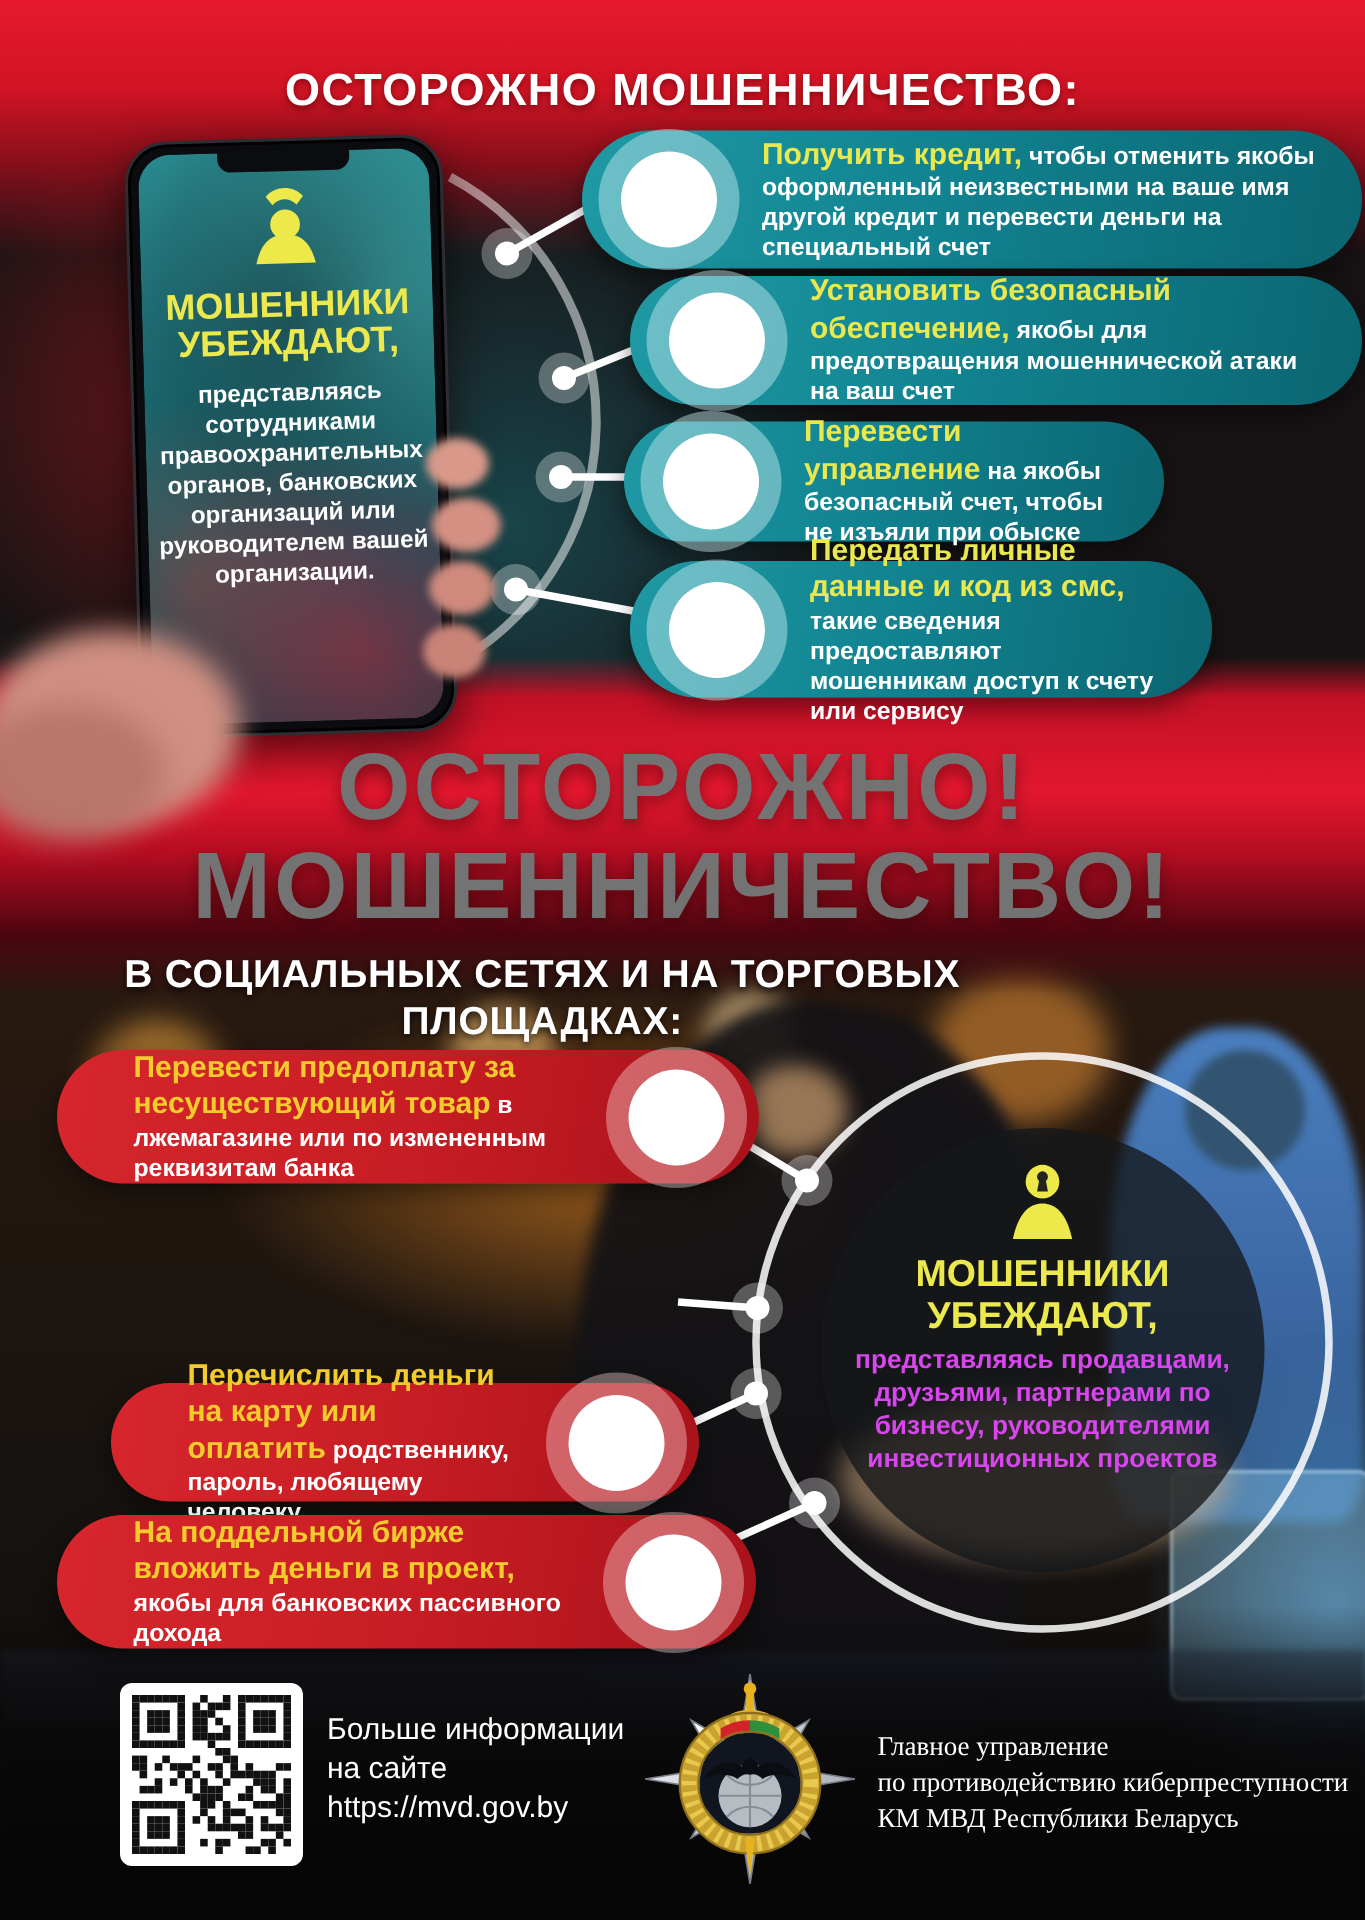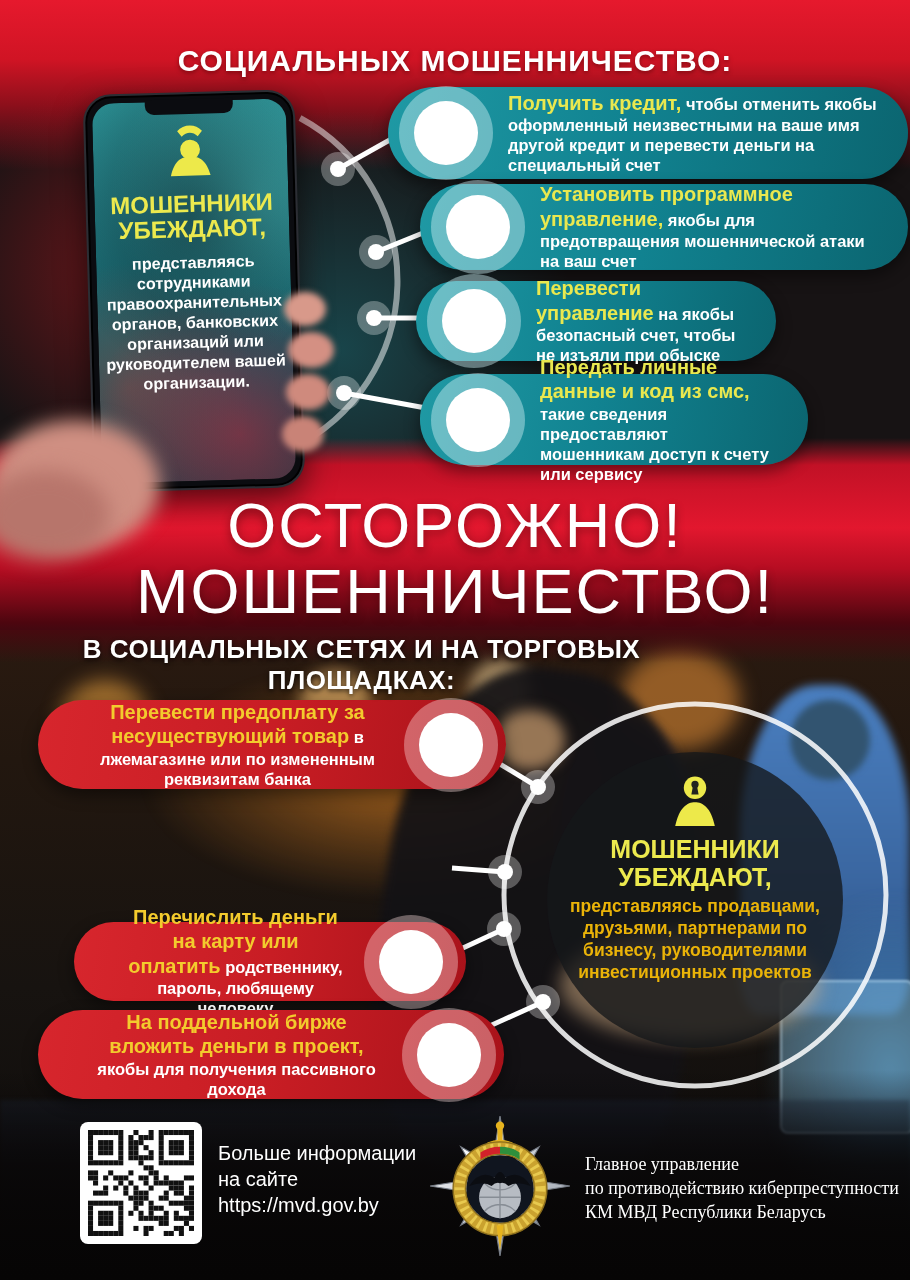--- a/index.html
+++ b/index.html
@@ -65,29 +65,29 @@
   .f1{left:284px;top:292px;width:42px;height:34px;background:#d8998a;}
   .f2{left:288px;top:332px;width:46px;height:36px;background:#d49083;}
   .f3{left:286px;top:374px;width:44px;height:36px;background:#cf8a7d;}
   .f4{left:282px;top:416px;width:42px;height:36px;background:#c98377;}
   .palm{left:-10px;top:420px;width:170px;height:130px;background:#cf8f82;filter:blur(9px);}
   .wrist{left:-20px;top:470px;width:130px;height:90px;background:#b7756b;filter:blur(10px);}
 
   
   .title-top{left:0;top:44px;width:910px;z-index:7;text-align:center;color:#fff;font-weight:bold;
     font-size:30px;letter-spacing:1px;text-shadow:0 2px 4px rgba(60,0,0,0.5);}
-  .warning{left:0;top:492px;width:910px;z-index:7;text-align:center;color:#ffffff;font-weight:normal;
+  .warning{left:0;top:492px;width:910px;z-index:7;text-align:center;color:#737373;font-weight:bold;
     font-size:63px;line-height:1.05;letter-spacing:2px;text-shadow:0 4px 10px rgba(40,0,0,0.45);}
   .subtitle{left:0;top:634px;width:723px;z-index:7;text-align:center;color:#fff;font-weight:bold;
     font-size:26px;letter-spacing:0.5px;text-shadow:0 2px 5px rgba(0,0,0,0.7);}
 
   
   .pill{z-index:6;box-shadow:0 6px 16px rgba(0,0,0,0.45);display:flex;align-items:center;box-sizing:border-box;}
   .pill-t{background:linear-gradient(100deg,#1f99a4 0%,#118391 45%,#0b6570 100%);}
-  .pill-r{background:linear-gradient(100deg,#d7262d 0%,#c81d24 50%,#a8121a 100%);text-align:center;}
+  .pill-r{background:linear-gradient(100deg,#d7262d 0%,#c81d24 50%,#a8121a 100%);}
   .pcirc{position:absolute;width:94px;height:94px;border-radius:50%;top:50%;transform:translateY(-50%);
     display:flex;align-items:center;justify-content:center;}
   .pill-t .pcirc{left:11px;background:rgba(205,238,242,0.45);}
   .pill-r .pcirc{right:8px;background:rgba(255,225,227,0.38);}
   .pcirc::after{content:'';width:64px;height:64px;border-radius:50%;background:#fff;}
   .ptext{margin:16px;line-height:1.22;font-size:16.5px;color:#fff;font-weight:bold;}
   .pill-t .ptext{padding-left:104px;padding-right:15px;}
   .pill-r .ptext{padding-left:35px;padding-right:104px;}
   .hl{font-weight:bold;font-size:20px;}
   .hl-t{color:#e9e84f;}
@@ -99,21 +99,21 @@
   .r1{left:38px;top:700px;width:468px;height:89px;border-radius:45px;}
   .r2{left:38px;top:799px;width:468px;height:127px;border-radius:56px;}
   .r3{left:74px;top:922px;width:392px;height:79px;border-radius:40px;}
   .r4{left:38px;top:1010px;width:466px;height:89px;border-radius:45px;}
 
   
   .scam-circle{left:547px;top:752px;width:296px;height:296px;border-radius:50%;z-index:3;
     background:rgba(21,23,25,0.78);display:flex;flex-direction:column;align-items:center;
     padding-top:16px;box-sizing:border-box;}
   .sc-head{margin-top:2px;color:#ece94e;font-weight:bold;font-size:25px;line-height:1.1;text-align:center;}
-  .sc-body{margin-top:4px;color:#eab308;font-size:17.5px;line-height:1.26;text-align:center;padding:0 22px;font-weight:bold;}
+  .sc-body{margin-top:4px;color:#d946ef;font-size:17.5px;line-height:1.26;text-align:center;padding:0 22px;font-weight:bold;}
 
   
   .qr-box{left:80px;top:1122px;width:122px;height:122px;background:#fff;border-radius:8px;z-index:8;
     display:flex;align-items:center;justify-content:center;}
   .info-text{left:218px;top:1140px;width:230px;z-index:8;color:#fff;font-size:20px;line-height:1.3;white-space:pre-line;}
   .emblem{left:430px;top:1116px;z-index:8;}
   .org-text{left:585px;top:1152px;width:320px;z-index:8;color:#fff;font-size:18px;line-height:1.34;white-space:pre-line;font-family:Liberation Serif, serif;}
 </style>
 </head>
 <body>
@@ -168,21 +168,21 @@
         <circle cx="538" cy="787" r="8" fill="#fff"></circle>
       <circle cx="505" cy="872" r="17" fill="rgba(255,255,255,0.3)"></circle>
         <circle cx="505" cy="872" r="8" fill="#fff"></circle>
       <circle cx="504" cy="929" r="17" fill="rgba(255,255,255,0.3)"></circle>
         <circle cx="504" cy="929" r="8" fill="#fff"></circle>
       <circle cx="543" cy="1002" r="17" fill="rgba(255,255,255,0.3)"></circle>
         <circle cx="543" cy="1002" r="8" fill="#fff"></circle>
     </g>
   </svg>
 
-  <div class="abs title-top">СОЦИАЛЬНЫХ МОШЕННИЧЕСТВО:</div>
+  <div class="abs title-top">ОСТОРОЖНО МОШЕННИЧЕСТВО:</div>
 
   <div class="abs phone">
     <div class="notch"></div>
     <div class="screen">
       <svg width="62" height="62" viewBox="0 0 100 100">
         <path d="M30,16 C40,4 60,4 70,16 L63,25 C55,17 45,17 37,25 Z" fill="#ede94a"></path>
         <circle cx="50" cy="46" r="16" fill="#ede94a"></circle>
         <path d="M18,88 C24,63 36,57 50,57 C64,57 76,63 82,88 Z" fill="#ede94a"></path>
       </svg>
       <div class="ph-head">МОШЕННИКИ УБЕЖДАЮТ,</div>
@@ -195,21 +195,21 @@
   <div class="abs hand f4"></div>
   <div class="abs hand palm"></div>
   <div class="abs hand wrist"></div>
 
   <div class="abs pill pill-t t1">
     <span class="pcirc"></span>
     <p class="ptext"><span class="hl hl-t">Получить кредит,</span> <span>чтобы отменить якобы оформленный неизвестными на ваше имя другой кредит и перевести деньги на специальный счет</span></p>
   </div>
   <div class="abs pill pill-t t2">
     <span class="pcirc"></span>
-    <p class="ptext"><span class="hl hl-t">Установить программное управление,</span> <span>якобы для предотвращения мошеннической атаки на ваш счет</span></p>
+    <p class="ptext"><span class="hl hl-t">Установить безопасный обеспечение,</span> <span>якобы для предотвращения мошеннической атаки на ваш счет</span></p>
   </div>
   <div class="abs pill pill-t t3">
     <span class="pcirc"></span>
     <p class="ptext"><span class="hl hl-t">Перевести управление</span> <span>на якобы безопасный счет, чтобы не изъяли при обыске</span></p>
   </div>
   <div class="abs pill pill-t t4">
     <span class="pcirc"></span>
     <p class="ptext"><span class="hl hl-t">Передать личные данные и код из смс,</span> <span>такие сведения предоставляют мошенникам доступ к счету или сервису</span></p>
   </div>
 
@@ -233,21 +233,21 @@
   <div class="abs pill pill-r r1">
     <span class="pcirc"></span>
     <p class="ptext"><span class="hl hl-r">Перевести предоплату за несуществующий товар</span> <span>в лжемагазине или по измененным реквизитам банка</span></p>
   </div>
   <div class="abs pill pill-r r3">
     <span class="pcirc"></span>
     <p class="ptext"><span class="hl hl-r">Перечислить деньги на карту или оплатить</span> <span>родственнику, пароль, любящему человеку</span></p>
   </div>
   <div class="abs pill pill-r r4">
     <span class="pcirc"></span>
-    <p class="ptext"><span class="hl hl-r">На поддельной бирже вложить деньги в проект,</span> <span>якобы для получения пассивного дохода</span></p>
+    <p class="ptext"><span class="hl hl-r">На поддельной бирже вложить деньги в проект,</span> <span>якобы для банковских пассивного дохода</span></p>
   </div>
 
   <div class="abs qr-box">
     <svg id="qr" width="106" height="106" viewBox="0 0 21 21">
         <rect x="0" y="0" width="1" height="1" fill="#111"></rect>
         <rect x="1" y="0" width="1" height="1" fill="#111"></rect>
         <rect x="2" y="0" width="1" height="1" fill="#111"></rect>
         <rect x="3" y="0" width="1" height="1" fill="#111"></rect>
         <rect x="4" y="0" width="1" height="1" fill="#111"></rect>
         <rect x="5" y="0" width="1" height="1" fill="#111"></rect>

